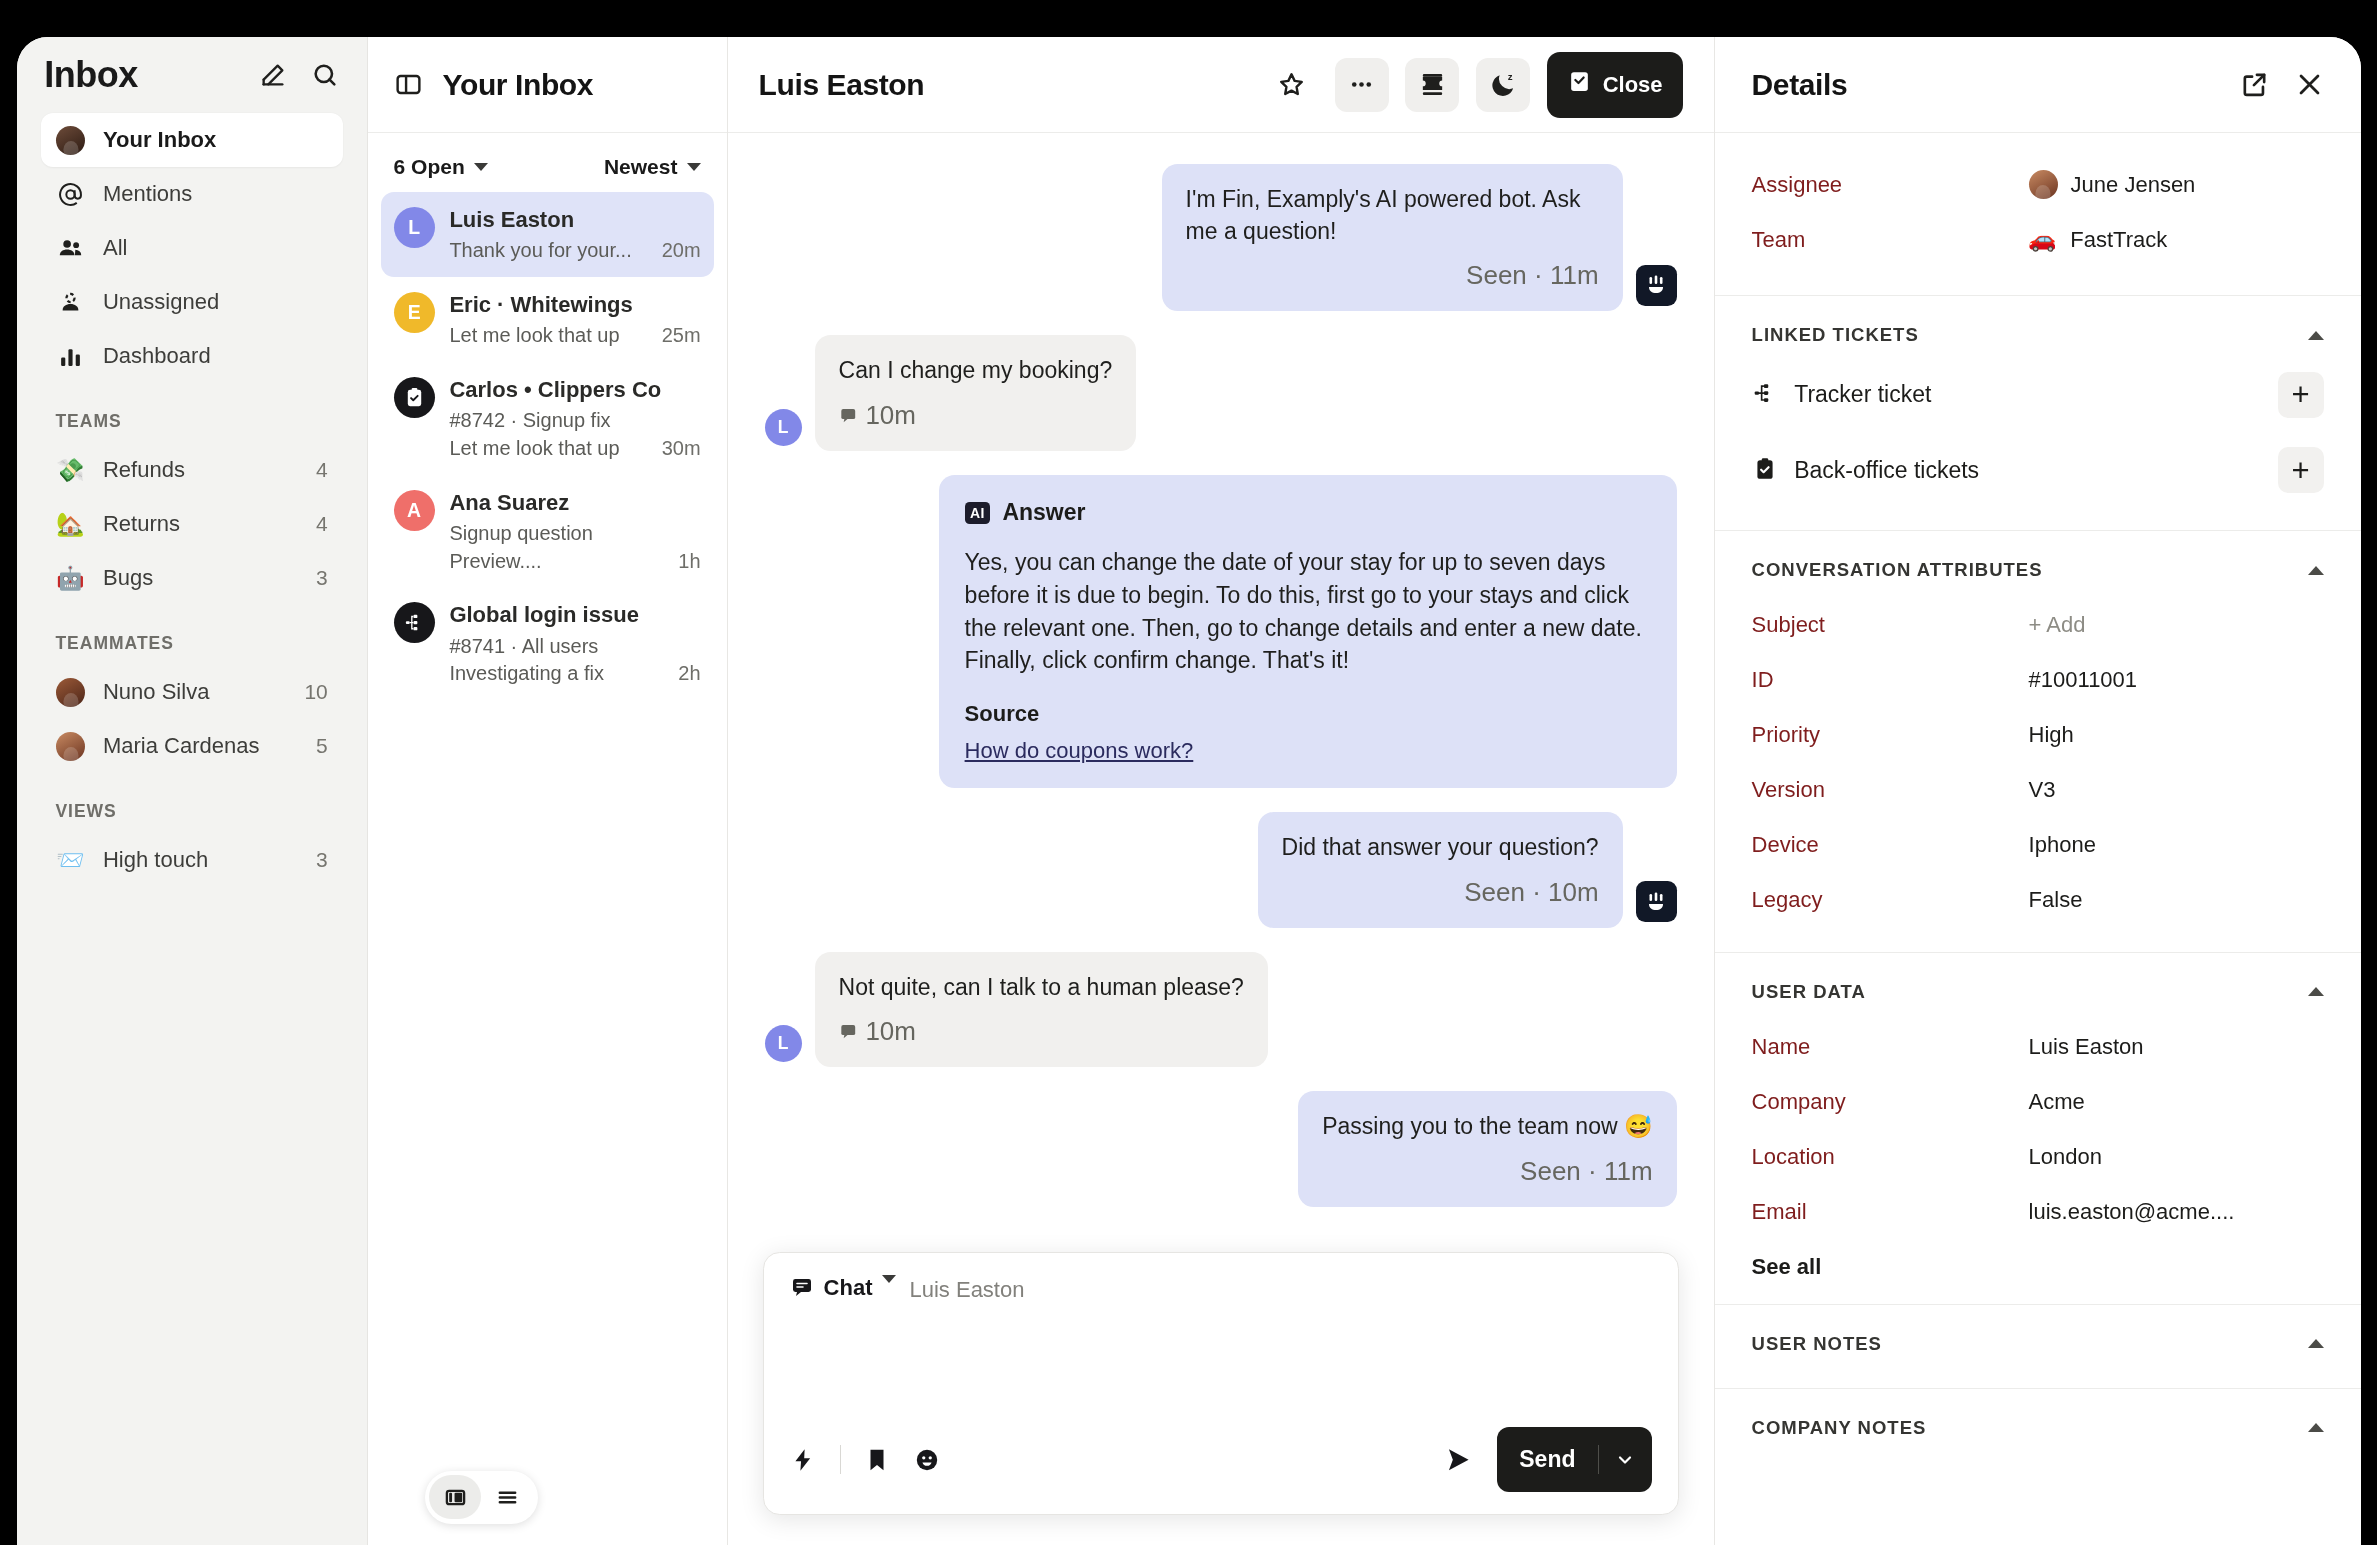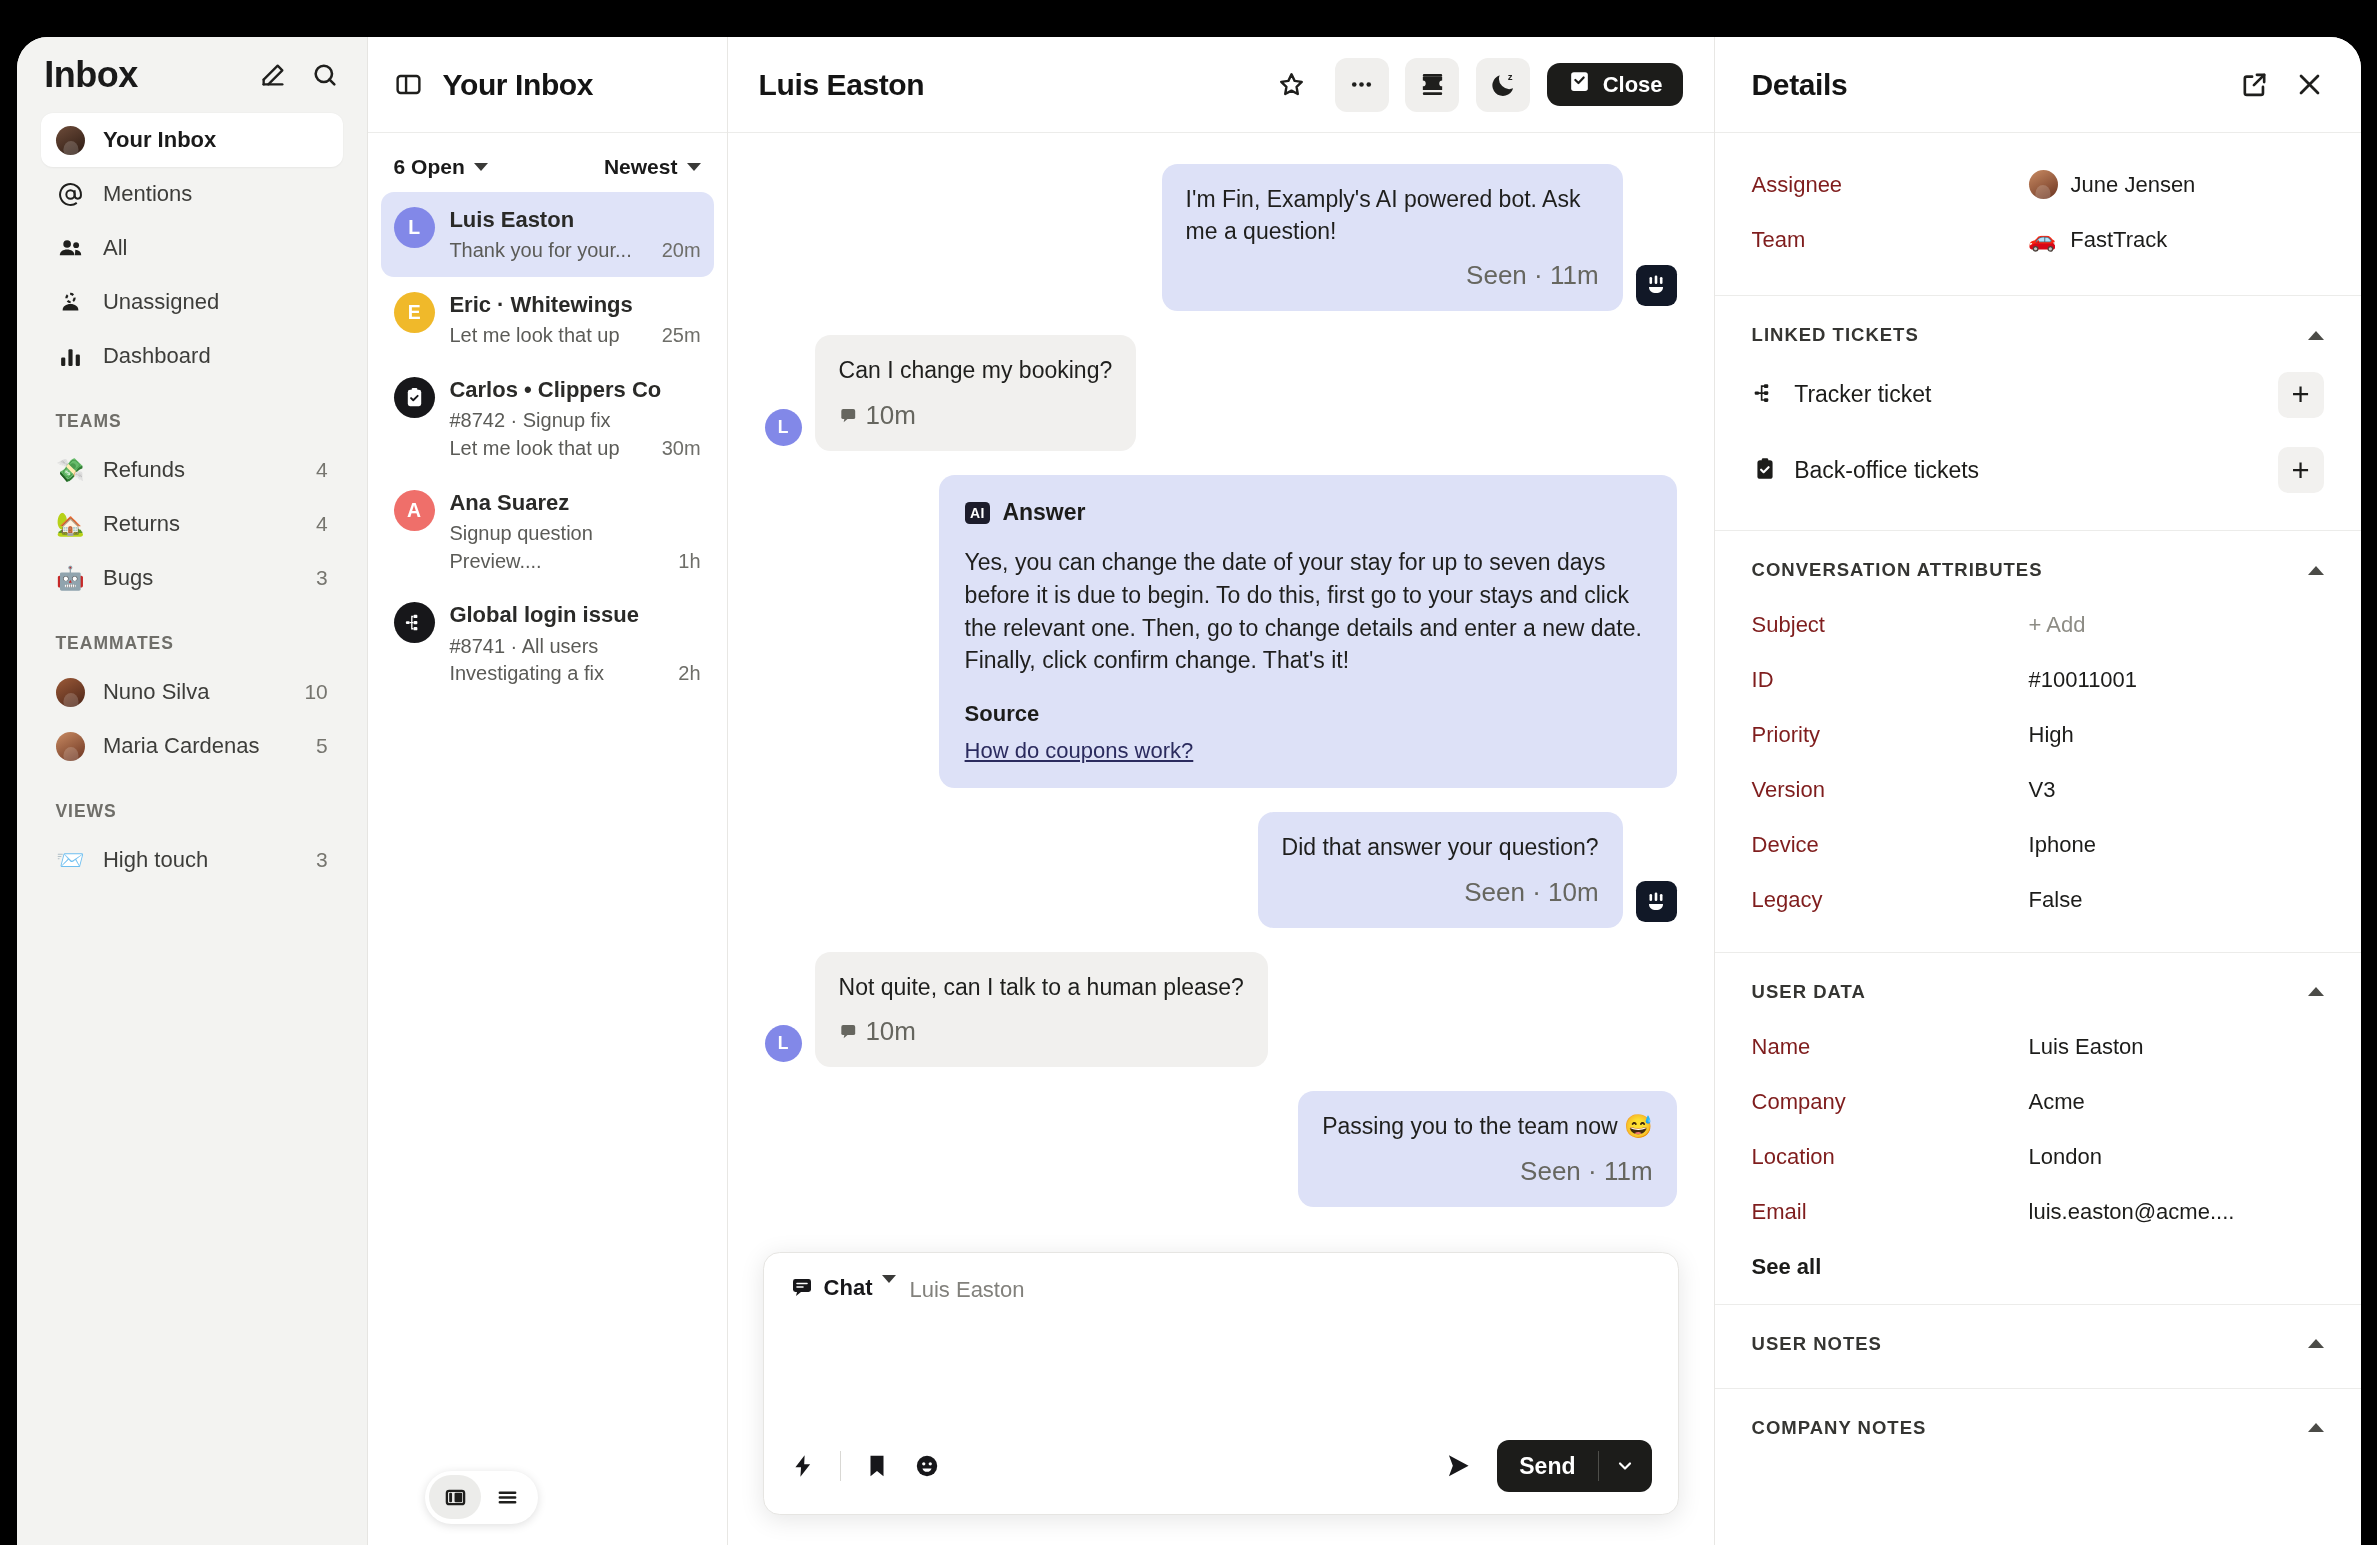--- a/index.html
+++ b/index.html
@@ -112,21 +112,21 @@
     background: #ffffff; border-right: 0.9px solid #e8e7e4; position: relative; min-width: 0; }
   .cm-header {
     height: 96px; display: flex; align-items: center; padding: 0 31px;
     border-bottom: 0.9px solid #ececea; gap: 16.6px;
   }
   .cm-title { font-size: 30px; font-weight: 700; color: #141414; flex: 1; letter-spacing: -0.4px; }
   .hdr-icon-btn { width: 54px; height: 54px; border-radius: 12px; display: flex;
     align-items: center; justify-content: center; cursor: pointer; }
   .hdr-icon-btn.filled { background: #f0efed; }
   .close-btn {
-    background: #1c1c1a; color: #fff; border-radius: 13px; height: 43px;
+    background: #1c1c1a; color: #fff; border-radius: 13px; height: 66px;
     display: flex; align-items: center; gap: 11px; padding: 0 20px;
     font-size: 22px; font-weight: 700; cursor: pointer;
   }
 
   .messages { flex: 1; padding: 31px 37px 9.2px; overflow: hidden; }
   .msg-row { display: flex; margin-bottom: 24px; align-items: flex-end; gap: 13px; }
   .msg-row.out { justify-content: flex-end; }
   .bubble { border-radius: 15.7px; padding: 20px 24px; max-width: 461px; }
   .bubble.in { background: #f1f0ee; }
   .bubble.out { background: #dde1f7; }
@@ -158,21 +158,21 @@
     display: flex; flex-direction: column; padding: 22px 26px;
   }
   .composer-top { display: flex; align-items: center; gap: 13px; }
   .comp-chat { display: flex; gap: 10px; font-size: 22px;
     font-weight: 700; color: #17171a; cursor: pointer; }
   .comp-to { font-size: 22px; color: #82817c; }
   .composer-spacer { flex: 1; }
   .composer-bottom { display: flex; align-items: center; gap: 24px; }
   .comp-divider { width: 0.9px; height: 29.5px; background: #d9d8d4; }
   .comp-spacer { flex: 1; }
-  .send-btn { background: #1c1c1a; color: #fff; border-radius: 12px; height: 52px;
+  .send-btn { background: #1c1c1a; color: #fff; border-radius: 12px; height: 65px;
     display: flex; align-items: center; cursor: pointer; }
   .send-label { font-size: 23px; font-weight: 700; padding: 0 22px; }
   .send-split { width: 0.9px; height: 29.5px; background: #4e4e4a; }
   .send-caret { padding: 0 16.6px; display: flex; align-items: center; }
 
   
   .details { width: 646px; flex: 0 0 646px; background: #fff; display: flex; flex-direction: column; }
   .det-header { height: 96px; display: flex; align-items: center; padding: 0 37px;
     border-bottom: 0.9px solid #ececea; gap: 26px; }
   .det-title { font-size: 30px; font-weight: 700; color: #141414; flex: 1; letter-spacing: -0.4px; }

